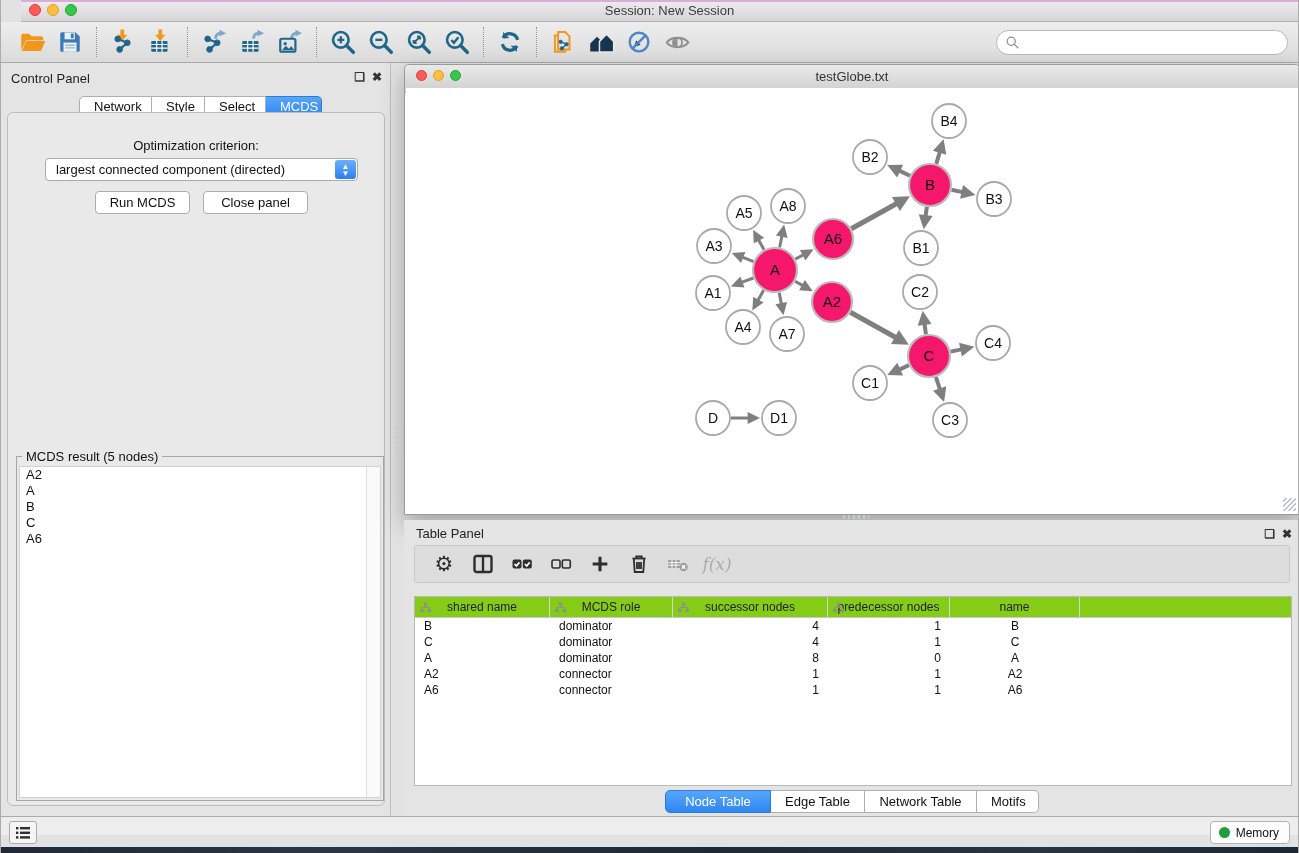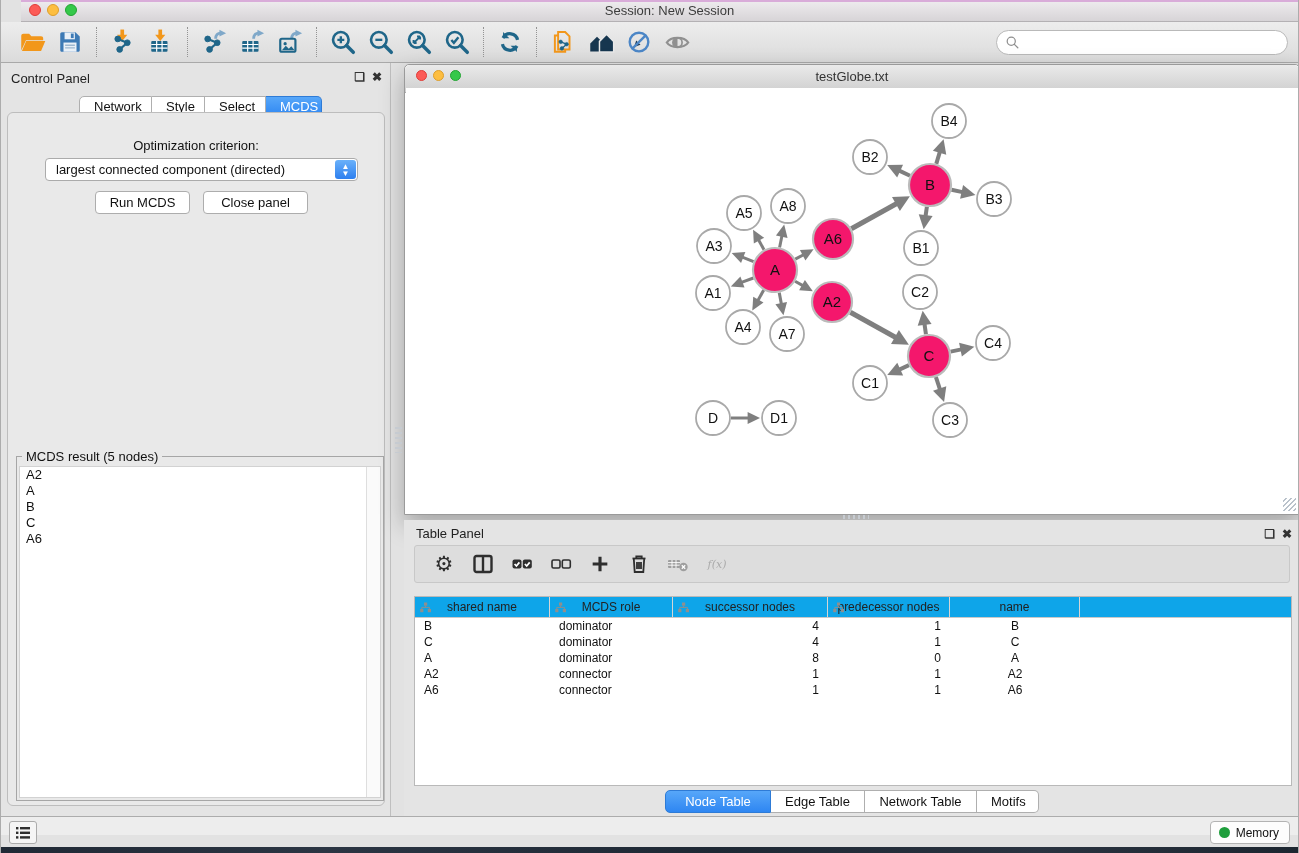--- a/index.html
+++ b/index.html
@@ -76,23 +76,23 @@
   .grip-h { position:absolute; left:842px; top:515px; width:26px; height:4px;
     background:repeating-linear-gradient(90deg,#C6CBD1 0 2px, transparent 2px 5px); }
 
   
   .table-panel { position:absolute; left:403px; top:520px; width:896px; height:296px; background:#E4E4E4; }
   .tp-header { position:absolute; left:12px; top:6px; color:#222; }
   .tp-toolbar { position:absolute; left:10px; right:10px; top:25px; height:38px; background:#DDDDDD;
     border:1px solid #C8C8C8; border-radius:3px; display:flex; align-items:center; padding-left:14px; gap:9px; }
   .tp-btn { width:30px; height:30px; display:flex; align-items:center; justify-content:center; cursor:default; }
   .gear-glyph { font-size:21px; color:#2E2E2E; line-height:22px; font-family:"DejaVu Sans", sans-serif; }
-  .fx-glyph { font-family:"DejaVu Serif", serif; font-style:italic; font-size:11px; color:#ABABAB; }
+  .fx-glyph { font-family:"DejaVu Serif", serif; font-style:italic; font-size:17px; color:#ABABAB; }
   .tp-table { position:absolute; left:10px; right:8px; top:76px; bottom:30px; background:#fff; border:1px solid #B9B9B9; overflow:hidden; }
-  .thead { display:flex; height:21px; background:#0ea5e9; border-bottom:1px solid #C9C9C9; font-size:12px; }
+  .thead { display:flex; height:21px; background:#84cc16; border-bottom:1px solid #C9C9C9; font-size:12px; }
   .th { position:relative; display:flex; align-items:center; justify-content:center; color:#222;
     border-right:1px solid #D5D5D5; height:100%; }
   .th .hicon { position:absolute; left:5px; top:5px; }
   .tbody { font-size:12px; }
   .tr { display:flex; height:16px; line-height:16px; }
   .td { overflow:hidden; white-space:nowrap; color:#111; }
   #tp-tabs { position:absolute; left:50%; transform:translateX(-50%); bottom:3px; }
   #tp-tabs .seg { height:23px; line-height:22px; }
 
   

